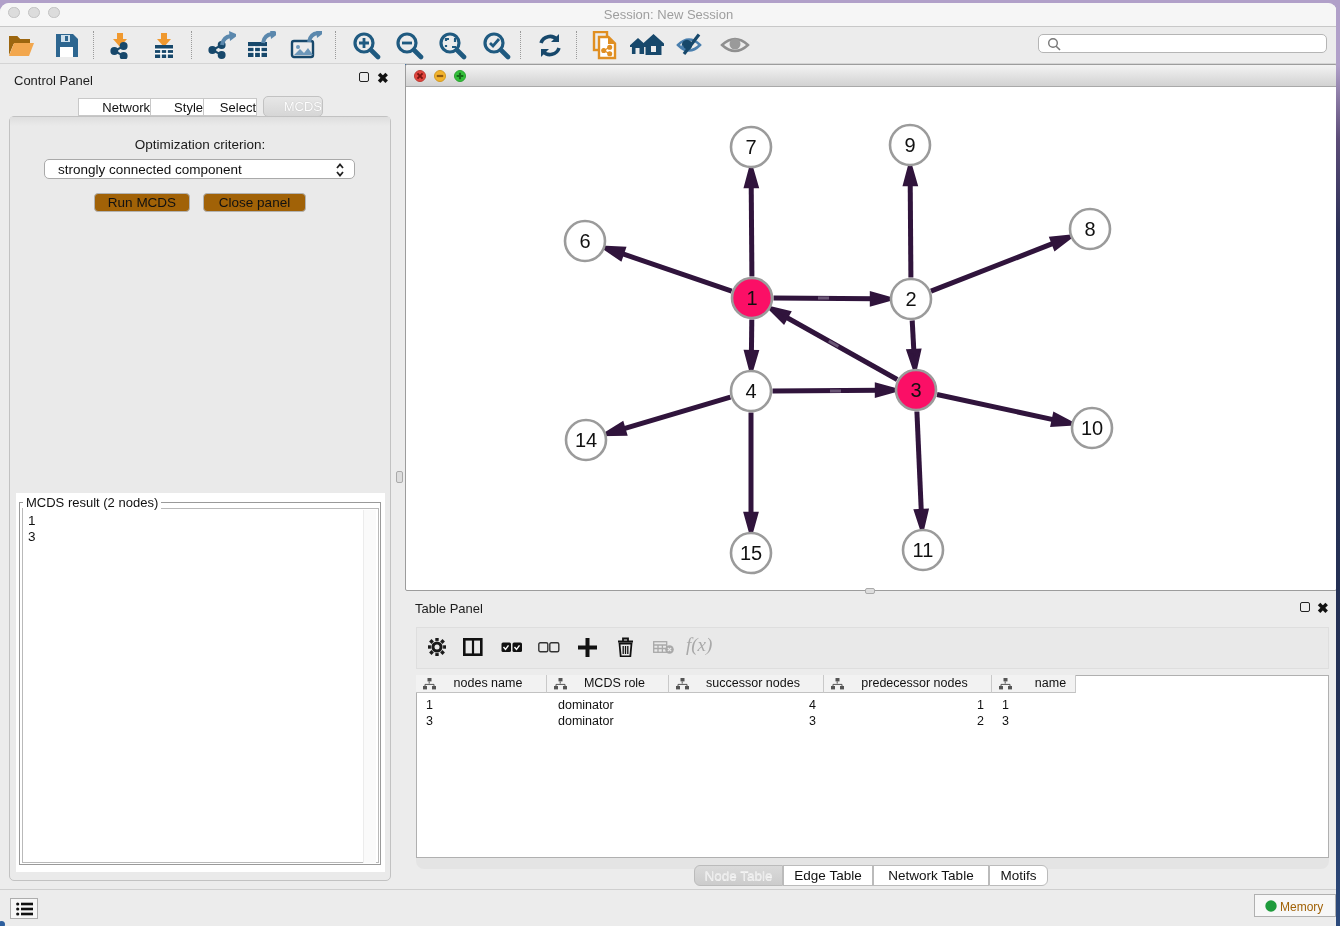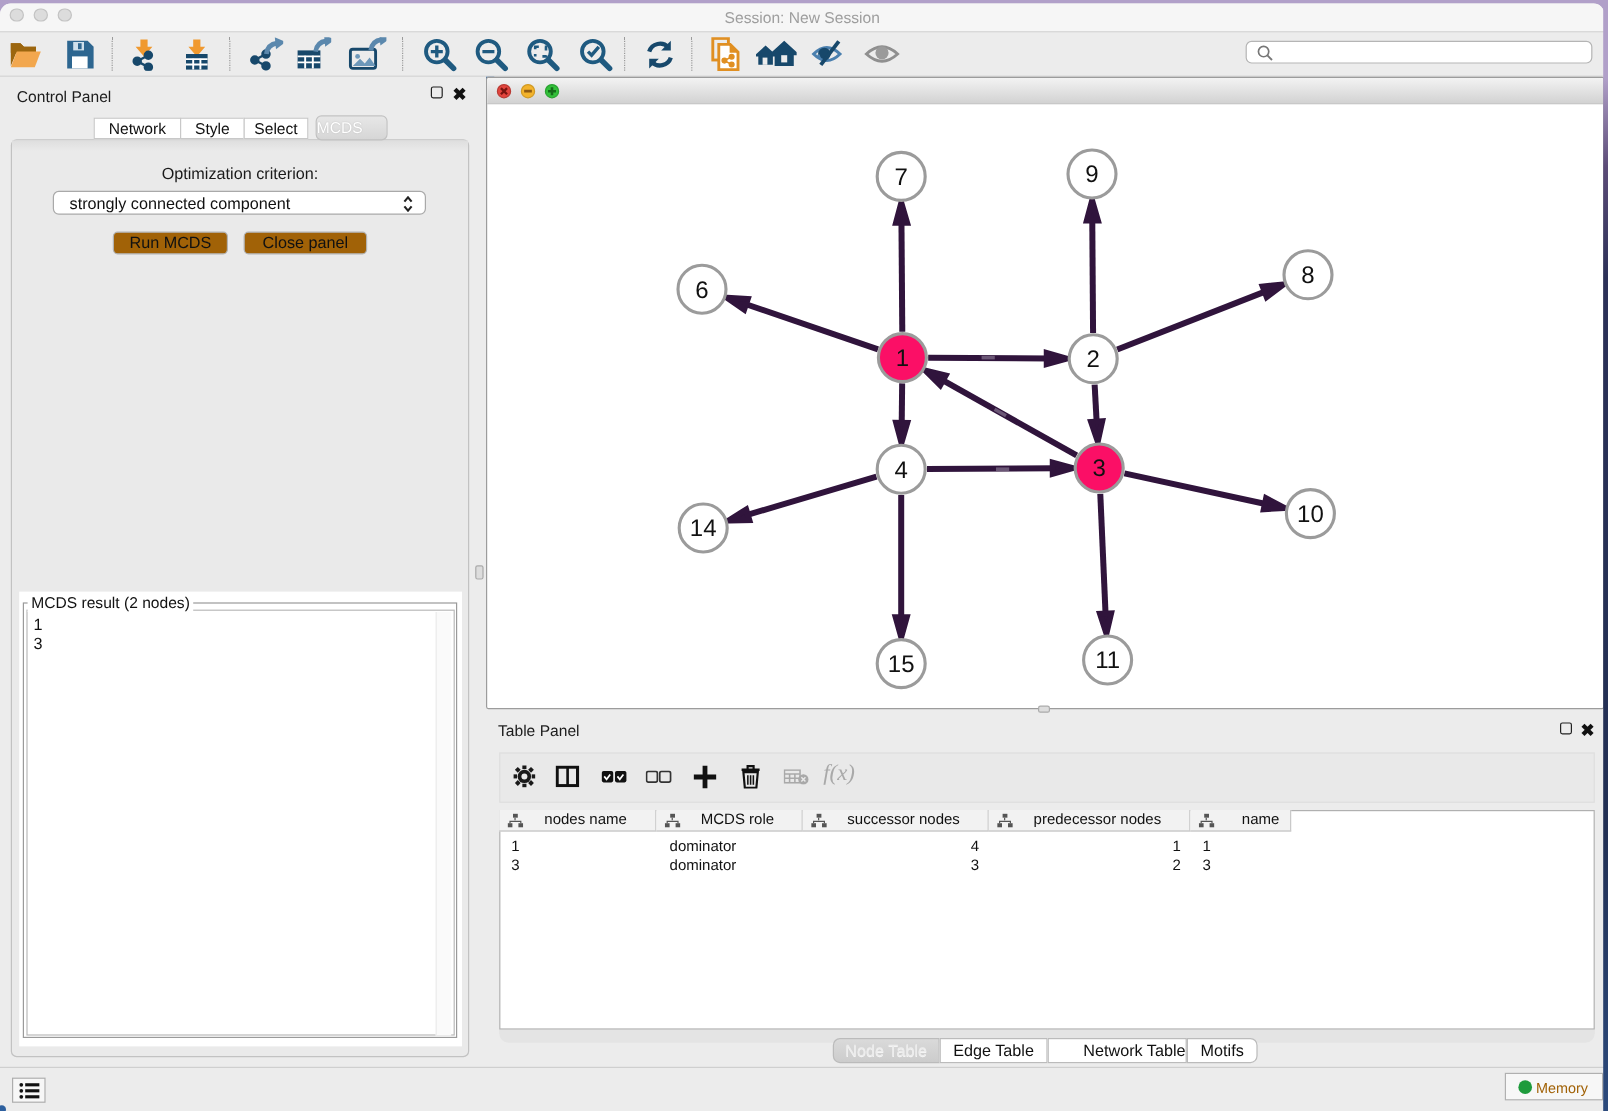--- a/index.html
+++ b/index.html
@@ -9,24 +9,24 @@
 .tl{position:absolute;top:3.5px;width:11.5px;height:11.5px;border-radius:50%;
  background:#dcdcdc;border:1px solid #c3c3c3}
 .wtitle{position:absolute;left:0;top:7px;width:1337px;text-align:center;font-size:13px;color:#9e9e9e}
 .tbline{position:absolute;left:0;top:63px;width:1337px;border-top:1px solid #d4d4d4}
 .search{position:absolute;left:1038px;top:34px;width:289px;height:19px;background:#fff;
  border:1px solid #b5b5b5;border-radius:5px}
 .cp-title{position:absolute;left:14px;top:73px;font-size:13px;color:#1d1d1d}
 .panel{position:absolute;left:9px;top:116px;width:382px;height:765px;background:#eaeaea;
  border:1px solid #c2c2c2;border-radius:5px}
 .tabw{position:absolute;top:98px;height:18px;background:#fff;border:1px solid #c8c8c8;
- font-size:13px;color:#111;text-align:center;line-height:17px}
+ font-size:13px;color:#111;text-align:right;line-height:17px}
 .tabsel{position:absolute;top:96px;height:21px;border-radius:5px;font-size:13px;
  background:linear-gradient(#e7e7e7,#d6d6d6);border:1px solid #c2c2c2;color:#ffffff;
- text-align:left;line-height:20px;text-shadow:0 0 1px #adadad}
+ text-align:right;line-height:20px;text-shadow:0 0 1px #adadad}
 .optlab{position:absolute;left:9px;top:137px;width:382px;text-align:center;font-size:13.5px;color:#1a1a1a}
 .dropdown{position:absolute;left:44px;top:159px;width:311px;height:20px;background:#fff;
  border:1px solid #a9a9a9;border-radius:5px;font-size:13.5px;color:#111;line-height:19px;padding-left:13px}
 .btn{position:absolute;height:19px;background:#a16207;border:1px solid #b2b2b2;border-radius:4px;
  font-size:13.5px;color:#111;text-align:center;line-height:17px}
 .resbox{position:absolute;left:16px;top:493px;width:369px;height:379px;background:#fff}
 .groupb{position:absolute;left:3px;top:9px;width:362px;height:363px;border:1px solid #9a9a9a}
 .grouplab{position:absolute;left:7px;top:2px;background:#fff;font-size:13px;color:#111;padding:0 3px}
 .resinner{position:absolute;left:2px;top:5px;width:357px;height:355px;border:1px solid #b9b9b9;
  background:#fff;font-size:13.5px;color:#111;padding:4px 0 0 5px;line-height:16px}
@@ -390,21 +390,21 @@
 <div class="td" style="left:824px;top:697px;width:160px;text-align:right">1</div>
 <div class="td" style="left:1002px;top:697px">1</div>
 <div class="td" style="left:426px;top:713px">3</div>
 <div class="td" style="left:558px;top:713px">dominator</div>
 <div class="td" style="left:669px;top:713px;width:147px;text-align:right">3</div>
 <div class="td" style="left:824px;top:713px;width:160px;text-align:right">2</div>
 <div class="td" style="left:1002px;top:713px">3</div>
 
 <div class="btab" style="left:694px;width:89px;border-radius:6px 0 0 6px;background:linear-gradient(#dadada,#cccccc);color:#ececec;text-shadow:0 1px 0 #f5f5f5;">Node Table</div>
 <div class="btab" style="left:783px;width:90px;">Edge Table</div>
-<div class="btab" style="left:873px;width:116px;text-align:right;">Network Table</div>
+<div class="btab" style="left:873px;width:116px;">Network Table</div>
 <div class="btab" style="left:989px;width:59px;border-radius:0 6px 6px 0;">Motifs</div>
 
 <div class="statusline"></div>
 <div class="listbtn">
     <svg width="17" height="14" style="position:absolute;left:5px;top:3px" viewBox="0 0 17 14">
       <g fill="#111">
         <circle cx="1.7" cy="2" r="1.6"></circle>
         <circle cx="1.7" cy="7" r="1.6"></circle>
         <circle cx="1.7" cy="12" r="1.6"></circle>
         <rect x="5" y="0.7" width="12" height="2.6"></rect>

